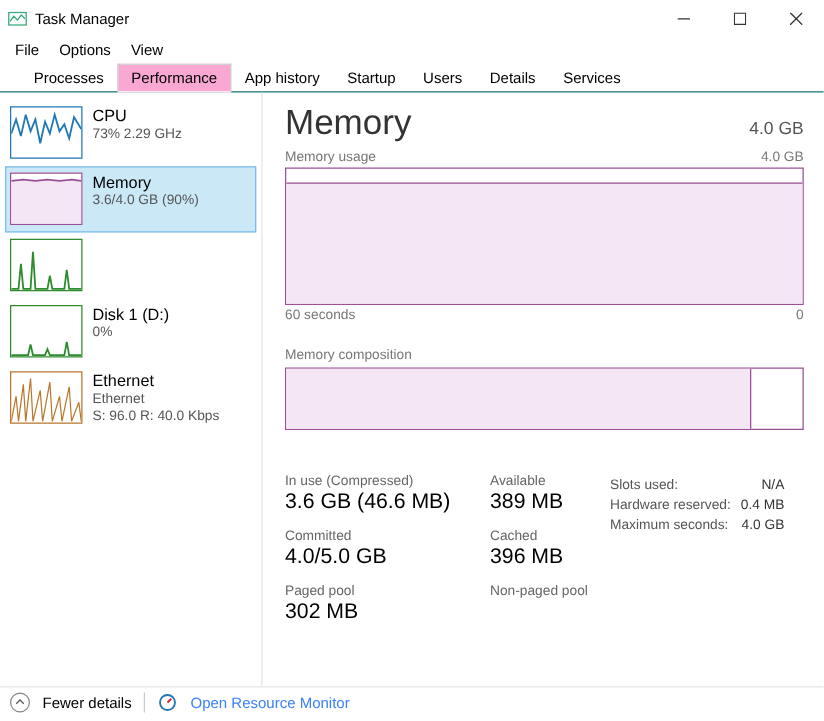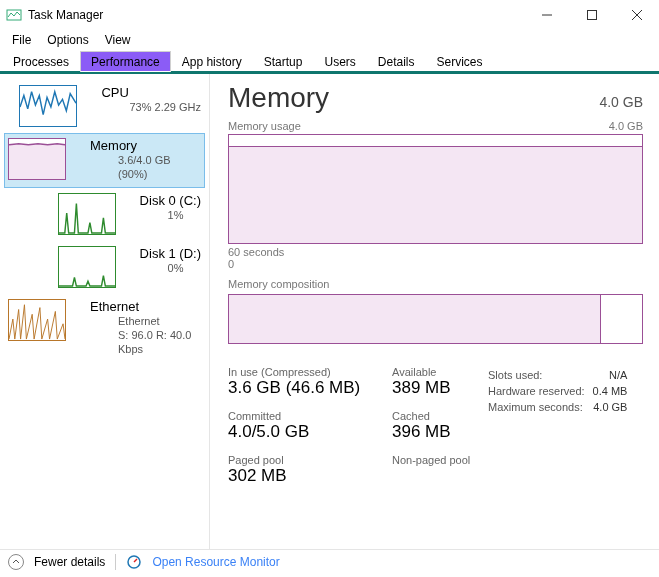--- a/index.html
+++ b/index.html
@@ -4,43 +4,43 @@
 <style>
 * { box-sizing: border-box; margin: 0; padding: 0; font-family: "Segoe UI", sans-serif; }
 html, body { width: 659px; height: 577px; background: #fff; overflow: hidden; }
 .titlebar { height: 30px; display: flex; align-items: center; padding-left: 6px; }
 .titlebar .icon { width: 16px; height: 16px; margin-right: 6px; display:flex; align-items:center; justify-content:center; }
 .titlebar .title { font-size: 12px; color: #000; }
 .winbtns { margin-left: auto; display: flex; }
 .winbtn { width: 45px; height: 30px; display:flex; align-items:center; justify-content:center; font-size:12px; color:#333; }
 .menubar { height: 20px; display:flex; align-items:center; padding: 0 4px; font-size:12px; }
 .menuitem { padding: 2px 8px; }
-.tabbar { height: 24px; display:flex; border-bottom:3px solid #0f766e; font-size:12px; padding-left:2px;text-align:right; }
+.tabbar { height: 24px; display:flex; border-bottom:1px solid #0f766e; font-size:12px; padding-left:16px;text-align:right; }
 .tab { padding: 3px 10px; border:1px solid transparent; position:relative; top:1px; }
-.tab.active { border:1px solid #d0d0d0; border-bottom:1px solid #fff; background:#8b5cf6; }
+.tab.active { border:1px solid #d0d0d0; border-bottom:1px solid #fff; background:#f9a8d4; }
 .body { display:flex; height: calc(577px - 30px - 20px - 24px - 28px); }
 .sidebar { width: 210px; border-right:1px solid #e5e5e5; padding:6px 4px; }
-.sideitem { display:flex; padding:5px 4px 6px 4px; gap:24px; align-items:flex-start;justify-content:flex-end; }
+.sideitem { display:flex; padding:5px 4px 6px 4px; gap:8px; align-items:flex-start; }
 .sideitem.selected { background:#cbe8f6; border:1px solid #7abdea; padding:4px 3px 5px 3px; }
 .spark { width:58px; height:42px; border:1px solid; flex-shrink:0; background:#fff; }
 .spark svg { width:100%; height:100%; display:block; }
 .silabel { font-size:13px; line-height:1.25; }
 .silabel .big { font-size:13px; color:#000; }
-.silabel .small { font-size:11px; color:#555;margin-left:28px; }
+.silabel .small { font-size:11px; color:#555; }
 .main { flex:1; padding: 8px 16px 0 18px; }
 .mhead { display:flex; align-items:baseline; justify-content:space-between; }
 .mhead h1 { font-size:28px; font-weight:400; color:#333; }
 .mhead .cap { font-size:14px; color:#555; }
 .chartlabel { display:flex; justify-content:space-between; font-size:11px; color:#777; margin-top:6px;align-items:center; }
 .chart { border:1px solid #9b4f96; height:110px; margin-top:2px; position:relative; background:#fff; }
 .chart .fill { position:absolute; left:0; right:0; bottom:0; background:#f4e6f3; border-top:1px solid #9b4f96; }
-.chartbot { display:flex; justify-content:space-between; font-size:11px; color:#777; margin-top:2px;flex-direction:column; }
+.chartbot { display:flex; justify-content:space-between; font-size:11px; color:#777; margin-top:2px; }
 .compbox { border:1px solid #9b4f96; height:50px; margin-top:4px; display:flex; }
 .compbox .used { background:#f4e6f3; border-right:1px solid #9b4f96; }
-.stats { margin-top:22px; display:grid; grid-template-columns: 160px 90px 1fr; column-gap:4px; row-gap:2px; font-size:12px; }
+.stats { margin-top:35px; display:grid; grid-template-columns: 160px 90px 1fr; column-gap:4px; row-gap:2px; font-size:12px; }
 .stats .lbl { font-size:11px; color:#666; }
 .stats .val { font-size:17px; color:#000; margin-bottom:10px; }
 .slots { font-size:11px; color:#555; }
 .slots td { padding:1px 6px 1px 0; white-space:nowrap;}
 .slots td.r { text-align:right; color:#333; }
 .footer { height:24px; border-top:1px solid #e5e5e5; display:flex; align-items:center; padding:0 8px; font-size:12px; gap:10px; }
 .footer .link { color:#3b82f6; }
 .circ { width:16px; height:16px; border:1px solid #888; border-radius:50%; display:inline-flex; align-items:center; justify-content:center; font-size:10px; color:#555; }
 .divider { width:1px; height:16px; background:#ccc; }
 .rm-icon { width:16px; height:16px; display:inline-flex; align-items:center; justify-content:center; }
@@ -119,24 +119,20 @@
           <div class="small">3.6/4.0 GB (90%)</div>
         </div>
     </div>
 
     <div class="sideitem">
       <div class="spark" style="border-color:#2e8b2e">
         <svg viewBox="0 0 58 42" preserveAspectRatio="none">
             <polyline fill="none" stroke="#2e8b2e" stroke-width="1.5" points="0,41 6,41 8,20 10,41 16,41 18,10 20,41 30,41 32,30 34,41 44,41 46,25 48,41 58,41"></polyline>
           </svg>
       </div>
-      <div class="silabel">
-          <div class="big">Disk 0 (C:)</div>
-          <div class="small">1%</div>
-        </div>
     </div>
 
     <div class="sideitem">
       <div class="spark" style="border-color:#2e8b2e">
         <svg viewBox="0 0 58 42" preserveAspectRatio="none">
             <polyline fill="none" stroke="#2e8b2e" stroke-width="1.5" points="0,41 14,41 16,32 18,41 28,41 30,36 32,41 44,41 46,30 48,41 58,41"></polyline>
           </svg>
       </div>
       <div class="silabel">
           <div class="big">Disk 1 (D:)</div>
@@ -167,21 +163,21 @@
       <span>Memory usage</span>
       <span>4.0 GB</span>
     </div>
     <div class="chart">
       <div class="fill" style="height:90%"></div>
     </div>
     <div class="chartbot">
       <span>60 seconds</span>
       <span>0</span>
     </div>
-    <div class="chartlabel" style="margin-top:8px;">
+    <div class="chartlabel" style="margin-top:20px;">
       <span>Memory composition</span>
     </div>
     <div class="compbox">
       <div class="used" style="width:90%"></div>
     </div>
 
     <div class="stats">
       <div>
         <div class="lbl">In use (Compressed)</div>
         <div class="val">3.6 GB (46.6 MB)</div>

